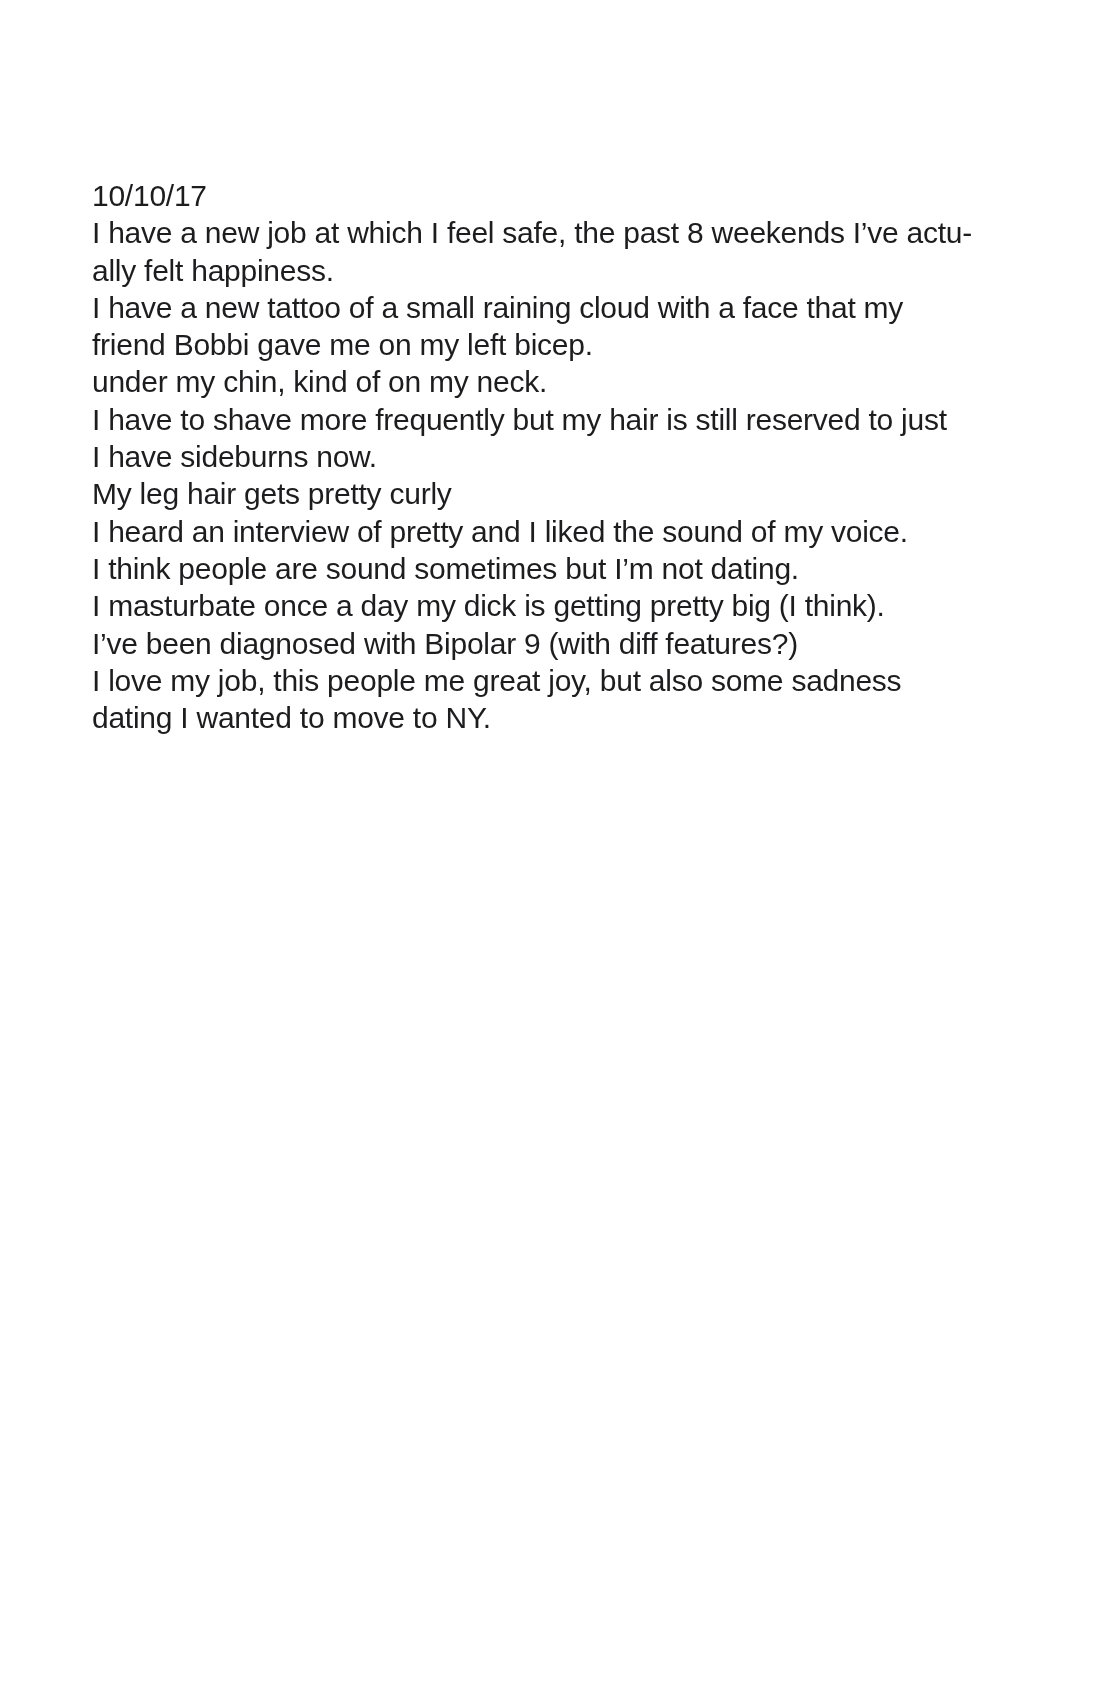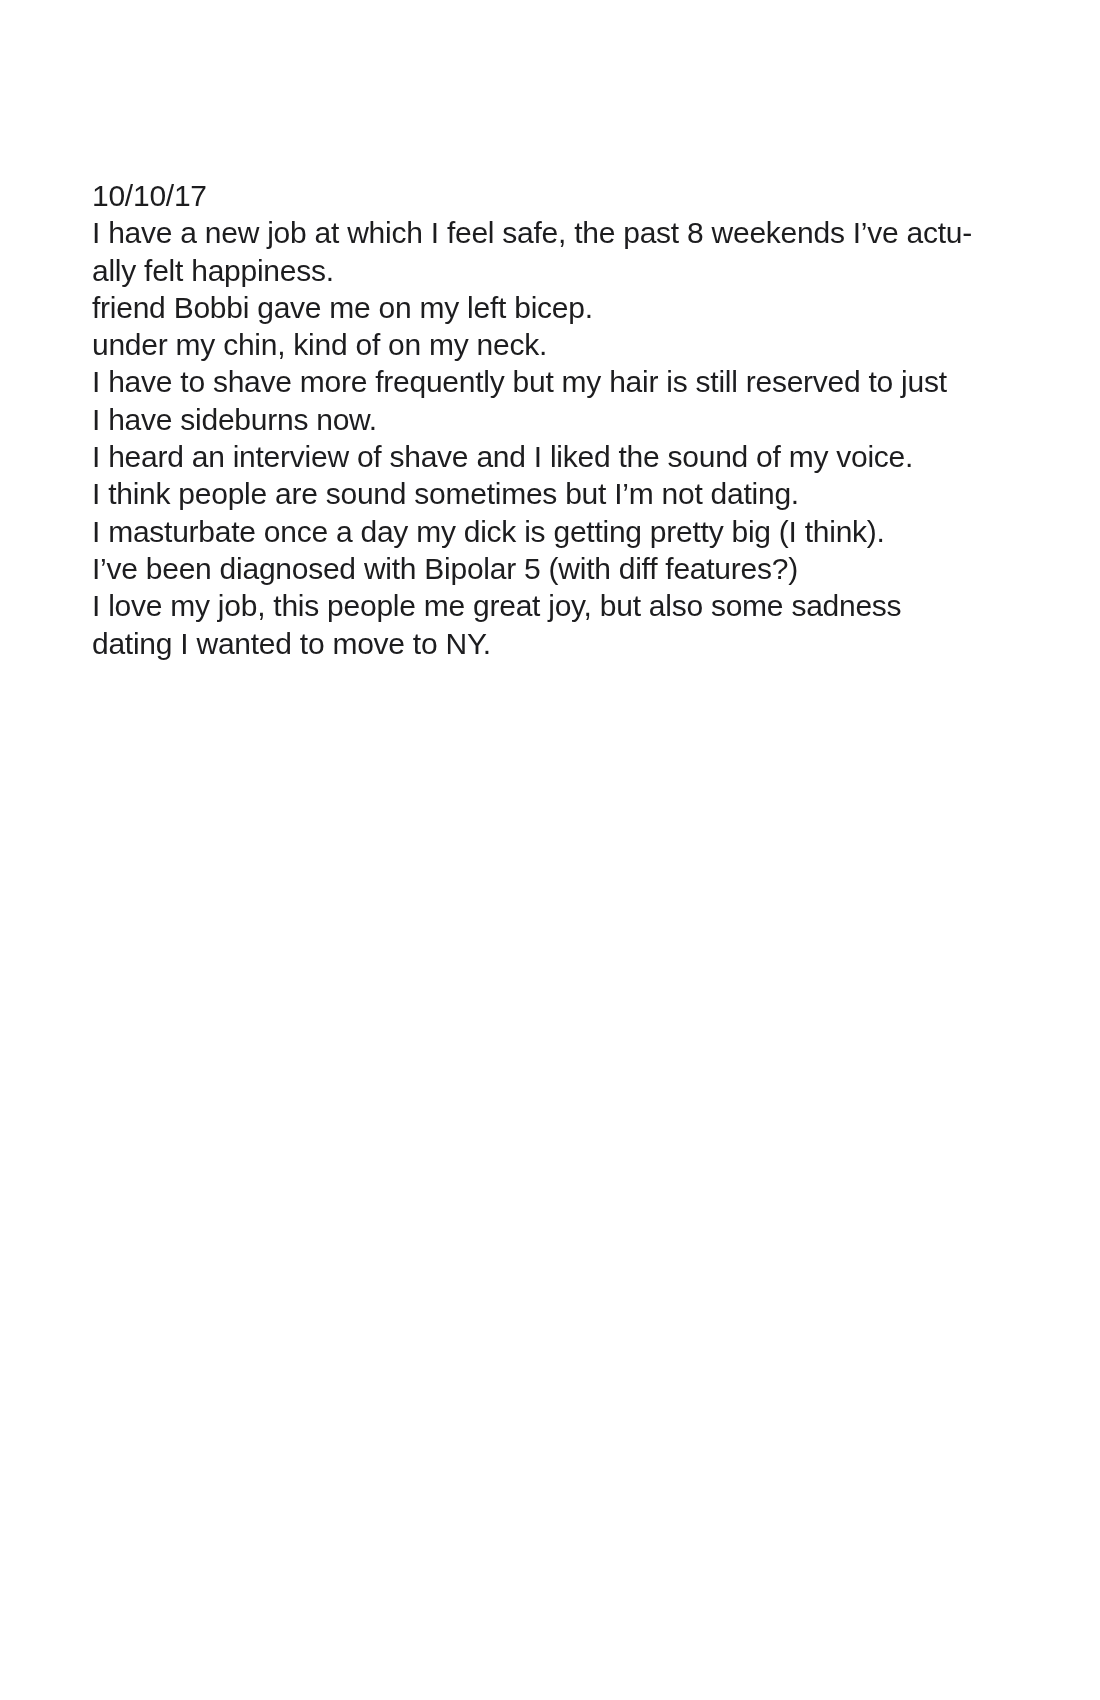--- a/index.html
+++ b/index.html
@@ -38,24 +38,26 @@
   }
 </style>
 </head>
 <body>
 
 <div class="page">
   <div class="text-block">
     <div class="text-line">10/10/17</div>
     <div class="text-line">I have a new job at which I feel safe, the past 8 weekends I’ve actu-</div>
     <div class="text-line">ally felt happiness.</div>
+    <div class="text-line">I have a new tattoo of a small raining cloud with a face that my</div>
     <div class="text-line">friend Bobbi gave me on my left bicep.</div>
     <div class="text-line">under my chin, kind of on my neck.</div>
     <div class="text-line">I have to shave more frequently but my hair is still reserved to just</div>
     <div class="text-line">I have sideburns now.</div>
-    <div class="text-line">I heard an interview of shave and I liked the sound of my voice.</div>
+    <div class="text-line">My leg hair gets pretty curly</div>
+    <div class="text-line">I heard an interview of pretty and I liked the sound of my voice.</div>
     <div class="text-line">I think people are sound sometimes but I’m not dating.</div>
     <div class="text-line">I masturbate once a day my dick is getting pretty big (I think).</div>
-    <div class="text-line">I’ve been diagnosed with Bipolar 5 (with diff features?)</div>
+    <div class="text-line">I’ve been diagnosed with Bipolar 9 (with diff features?)</div>
     <div class="text-line">I love my job, this people me great joy, but also some sadness</div>
     <div class="text-line">dating I wanted to move to NY.</div>
   </div>
 </div>
 
 </body></html>

